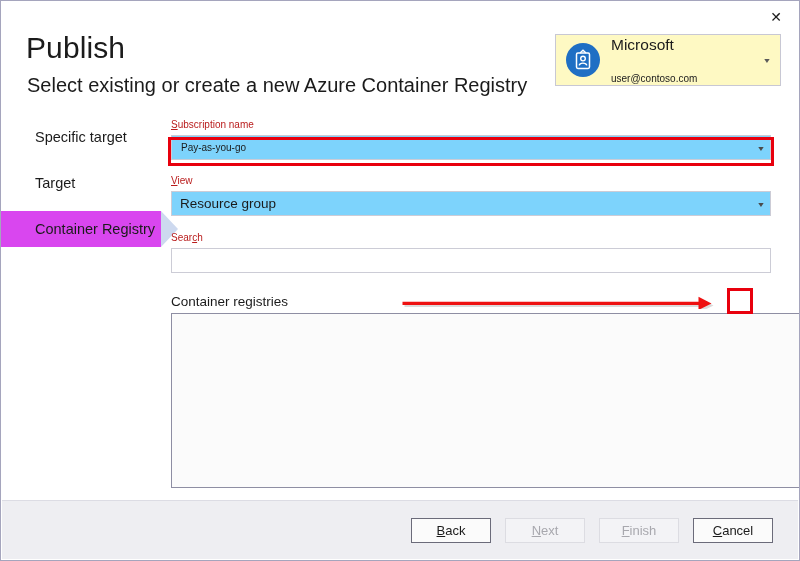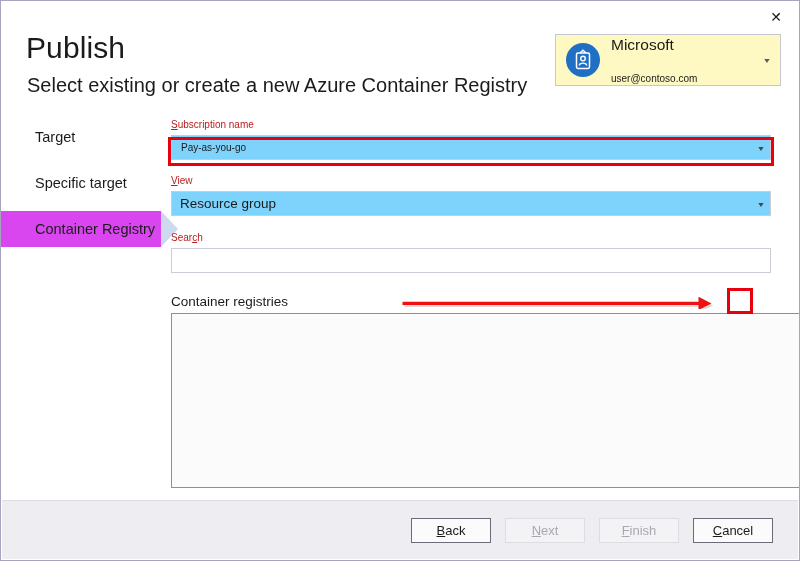--- a/index.html
+++ b/index.html
@@ -272,24 +272,24 @@
     </span>
     <span class="account-text">
       <span class="account-name">Microsoft</span>
       <span class="account-email">user@contoso.com</span>
     </span>
     <span class="account-caret">▾</span>
   </div>
 
   <div class="nav">
     <div class="nav-item">
+      <span>Specific target</span>
+    </div>
+    <div class="nav-item">
       <span>Target</span>
-    </div>
-    <div class="nav-item">
-      <span>Specific target</span>
     </div>
     <div class="nav-item selected">
       <span>Container Registry</span>
     </div>
   </div>
 
   <div class="form">
 
     <div style="position:absolute; left:0; top:118px; width:600px;">
       <div class="field-label"><u>S</u>ubscription name</div>

